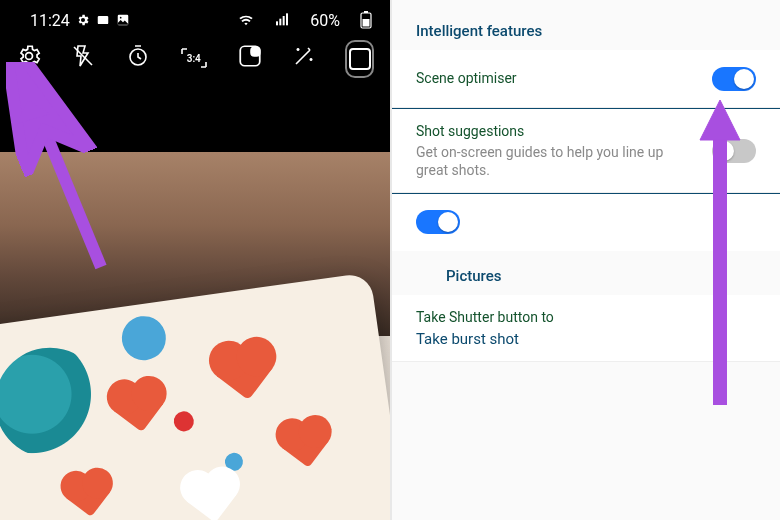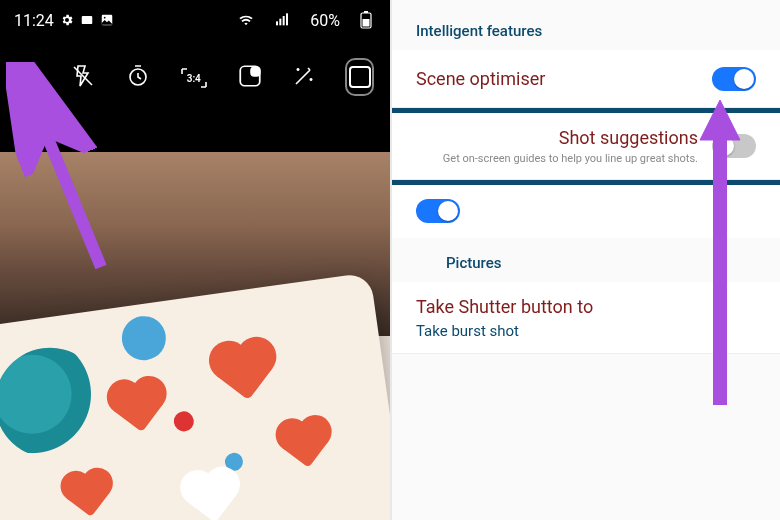--- a/index.html
+++ b/index.html
@@ -1,25 +1,25 @@
 <!DOCTYPE html>
 <html><head>
 <meta charset="utf-8">
 <style>
   * { box-sizing: border-box; margin: 0; padding: 0; }
   body { font-family: -apple-system, Roboto, "Segoe UI", Arial, sans-serif; background: #fff; }
   .canvas { width: 780px; height: 520px; display: flex; position: relative; background: #fff; }
 
   
   .left { width: 390px; height: 520px; background: #000; position: relative; overflow: hidden; }
-  .status-bar { height: 40px; display: flex; align-items: center; justify-content: space-between; padding: 0 18px 0 14px; color: #fff; font-size: 16px; }
+  .status-bar { height: 40px; display: flex; align-items: center; justify-content: space-between; padding: 0 18px 0 14px; color: #fff; font-size: 16px; margin-left: 16px; }
   .status-left { display: flex; align-items: center; gap: 6px; }
   .status-right { display: flex; align-items: center; gap: 20px; }
   .status-icon { display: inline-flex; align-items: center; }
-  .toolbar { height: 56px; display: flex; align-items: flex-end; justify-content: space-between; padding: 0 16px; gap: 28px; }
+  .toolbar { height: 56px; display: flex; align-items: flex-start; justify-content: space-between; padding: 0 16px; gap: 28px; }
   .toolbar-item { width: 36px; height: 36px; display: flex; align-items: center; justify-content: center; color: #fff; border-radius: 8px; }
   .toolbar-item.last-box { width: 38px; height: 38px; border: 2px solid #888; border-radius: 10px; justify-content: center; }
   .toolbar-item.last-box .inner { width: 22px; height: 22px; border: 2px solid #fff; border-radius: 4px; }
   .viewfinder { position: absolute; top: 152px; left: 0; right: 0; bottom: 0; background: linear-gradient(180deg,#a78268 0%, #896650 20%, #5f4639 35%, #3a2c24 50%, #efe6dc 50%, #f5eee4 100%); }
   
   .pillow { position: absolute; left: -30px; bottom: -40px; width: 420px; height: 260px; background: #f7efe4; border-radius: 24px; transform: rotate(-8deg); box-shadow: 0 12px 30px rgba(0,0,0,.35); overflow: hidden; }
   .pillow::before, .pillow::after { content:""; position:absolute; border-radius:50%; }
   .pillow::before { width:110px; height:110px; left:30px; top:30px; background: radial-gradient(circle at 35% 40%, #2aa0ab 0 40%, #1a8a94 41% 60%, transparent 61%); }
   .pillow .dot { position:absolute; border-radius:50%; }
   .pillow .d1 { width:44px;height:44px;left:165px;top:12px;background:#4aa6d8;}
@@ -36,25 +36,25 @@
 
   
   .arrow { position: absolute; stroke: #a84fe0; fill: #a84fe0; }
   .arrow-left { left: 6px; top: 62px; width: 120px; height: 210px; }
 
   
   .right { width: 390px; height: 520px; background: #fafafa; position: relative; overflow: hidden; border-left: 2px solid #e8e8e8; }
   .section-header { color: #0c4a6e; font-size: 15px; padding: 22px 24px 10px; font-weight: 500; }
   .section-header.tight { padding-top: 16px; margin-left: 30px; }
   .row { background: #fff; padding: 14px 24px; display: flex; align-items: center; justify-content: space-between; min-height: 58px; position: relative; }
-  .row + .row { border-top: 5px solid #0c4a6e; text-align: right; }
+  .row + .row { border-top: 1px solid #0c4a6e; }
   .row.divided::after { content:""; position:absolute; left:0; right:0; bottom:0; height:1px; background:#eee; }
   .row-text { flex: 1; padding-right: 14px; }
-  .row-title { font-size: 18px; color: #7f1d1d; line-height: 1.25; }
-  .row-sub { font-size: 11px; color: #8a8a8a; margin-top: 2px; line-height: 1.3; }
+  .row-title { font-size: 14px; color: #14532d; line-height: 1.25; }
+  .row-sub { font-size: 14px; color: #8a8a8a; margin-top: 2px; line-height: 1.3; }
   .row-link { font-size: 15px; color: #0c4a6e; margin-top: 4px; }
   .toggle { width: 44px; height: 24px; border-radius: 12px; position: relative; flex-shrink: 0; }
   .toggle .knob { position: absolute; width: 20px; height: 20px; background: #fff; border-radius: 50%; top: 2px; box-shadow: 0 1px 2px rgba(0,0,0,.3); }
   .toggle.on { background: #1976ff; } .toggle.on .knob { right: 2px; }
   .toggle.off { background: #c8c8c8; } .toggle.off .knob { left: 2px; }
   .arrow-right { position: absolute; right: 30px; top: 90px; width: 60px; height: 320px; }
 </style>
 </head>
 <body>
 

